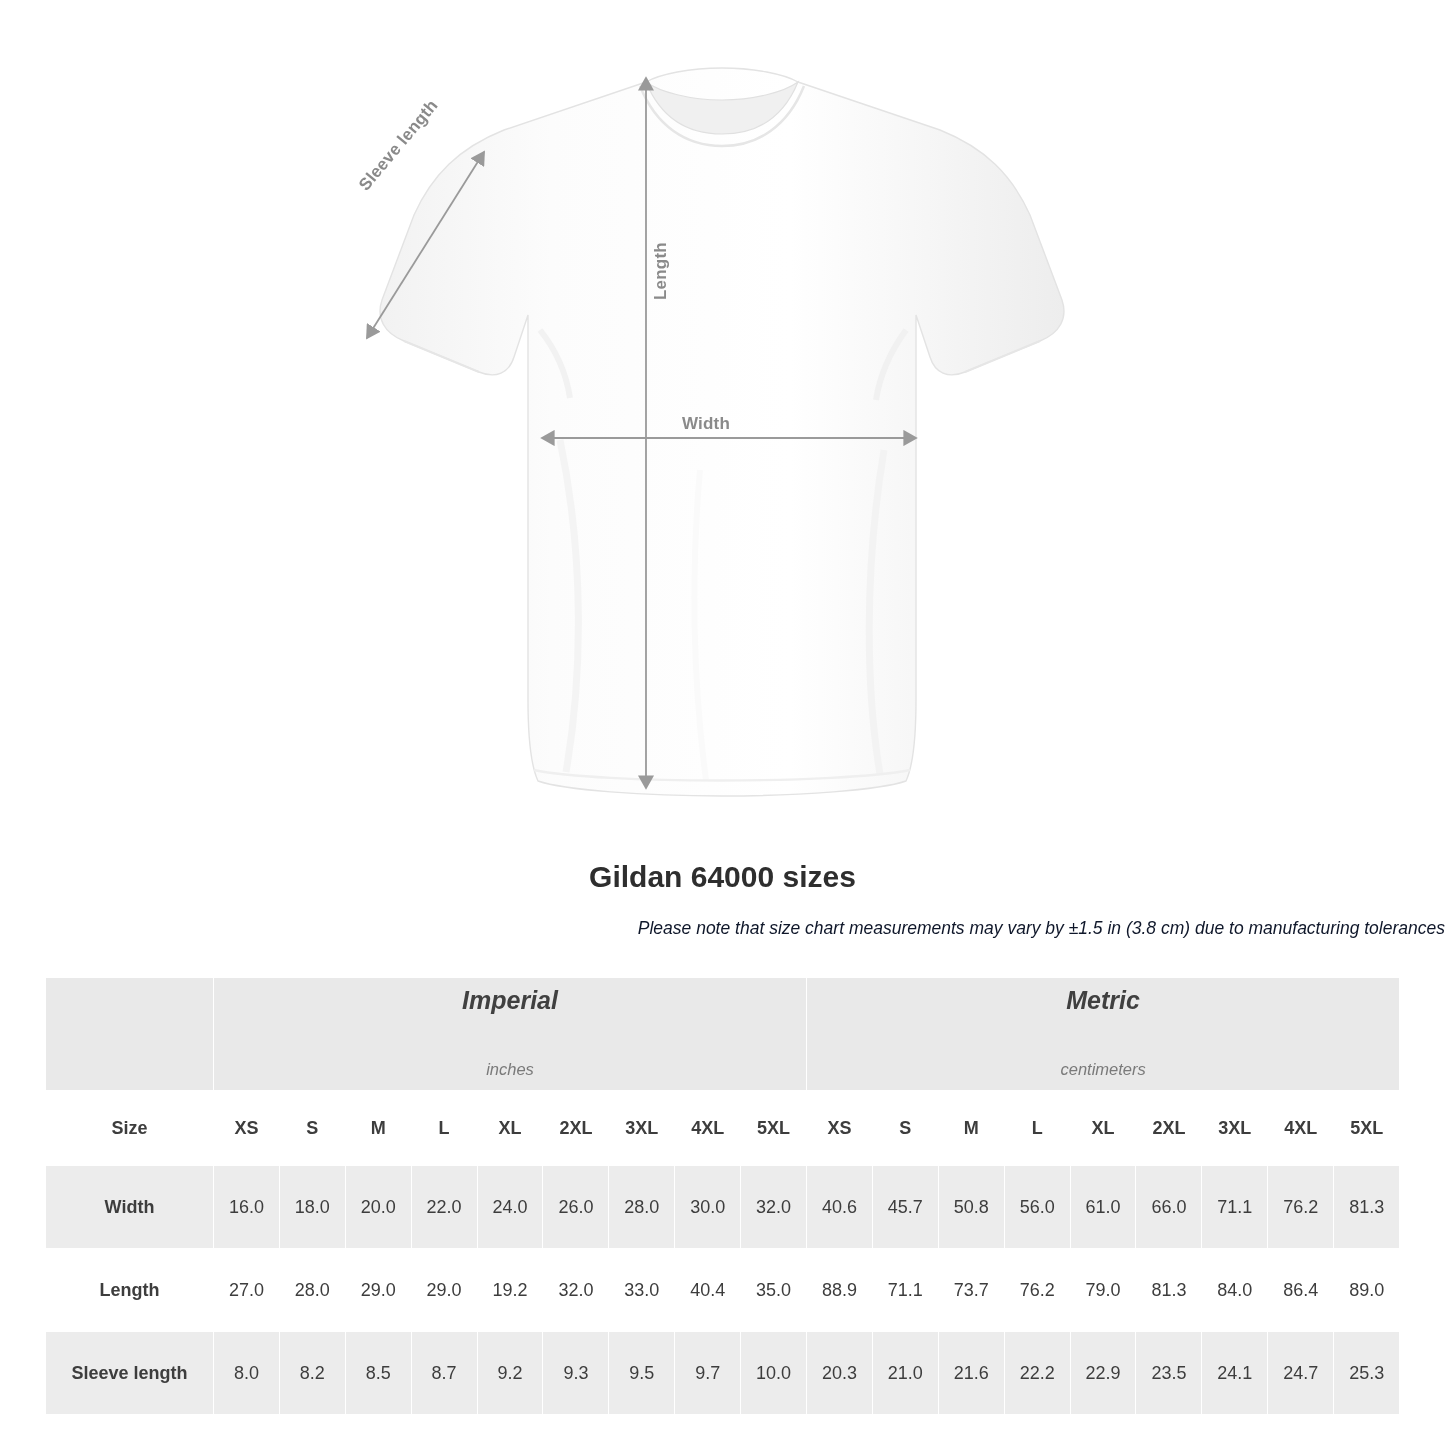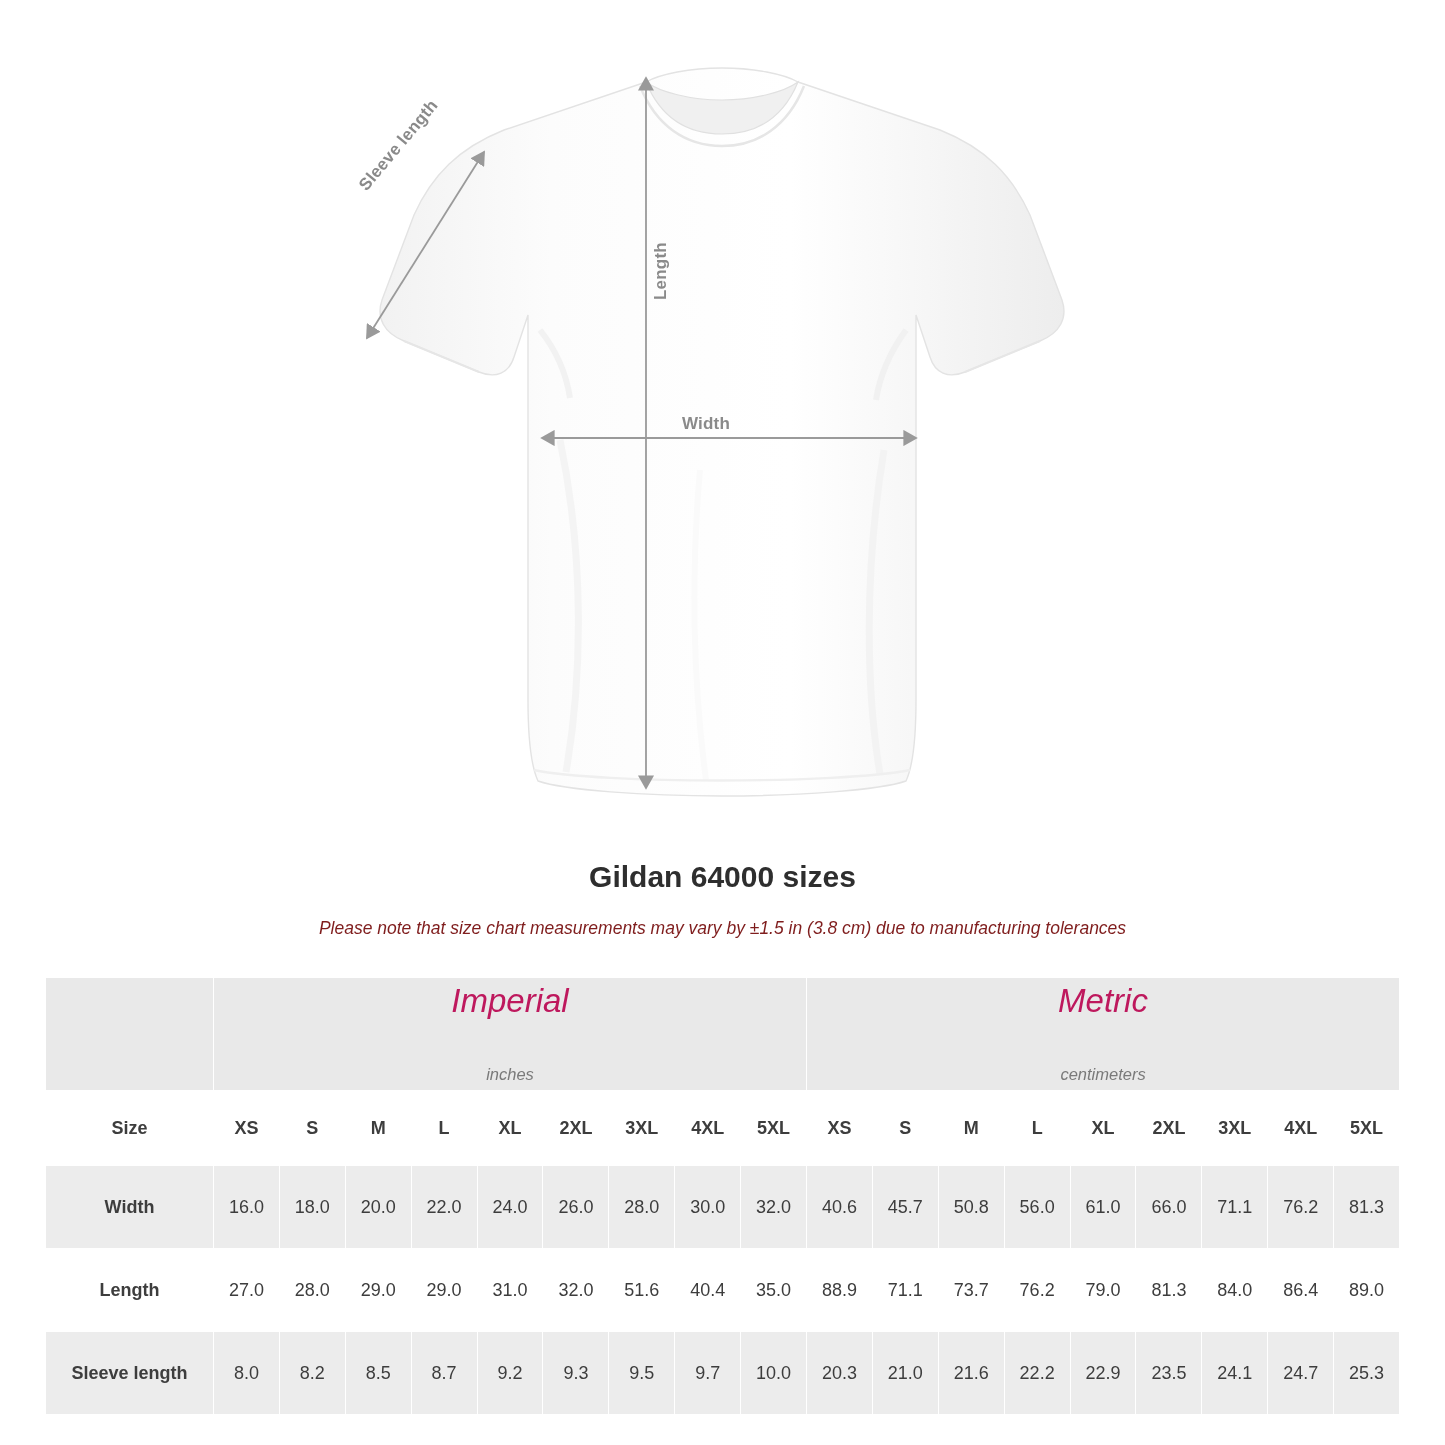--- a/index.html
+++ b/index.html
@@ -54,24 +54,24 @@
   
   .chart-title {
     text-align: center;
     font-size: 30px;
     font-weight: bold;
     color: #2e2e2e;
     margin: 8px;
     padding-top: 22px;
   }
   .chart-note {
-    text-align: center;
+    text-align: right;
     font-size: 17.5px;
     font-style: italic;
-    color: #7f1d1d;
+    color: #0f172a;
     margin: 0;
     padding-top: 16px;
   }
 
   
   .table-wrap {
     padding: 38px 45px 0 45px;
   }
   table.size-table {
     border-collapse: collapse;
@@ -82,24 +82,24 @@
     border: 1px solid #ffffff;
     text-align: center;
     vertical-align: middle;
     font-weight: normal;
   }
   .unit-head {
     height: 110px;
     background: #e9e9e9;
   }
   .unit-head .unit-name {
-    font-size: 33px;
+    font-size: 25px;
     font-style: italic;
-    font-weight: normal;
-    color: #be185d;
+    font-weight: bold;
+    color: #404040;
     line-height: 1.25;
   }
   .unit-head .unit-sub {
     font-size: 16.5px;
     font-style: italic;
     color: #7a7a7a;
     line-height: 1.6;
     margin-top: 40px;
   }
   .row-head-cell {
@@ -292,23 +292,23 @@
         <td>76.2</td>
         <td>81.3</td>
       </tr>
 
       <tr class="data-row band-white">
         <td class="rowlabel">Length</td>
         <td>27.0</td>
         <td>28.0</td>
         <td>29.0</td>
         <td>29.0</td>
-        <td>31.0</td>
+        <td>19.2</td>
         <td>32.0</td>
-        <td>51.6</td>
+        <td>33.0</td>
         <td>40.4</td>
         <td>35.0</td>
         <td>88.9</td>
         <td>71.1</td>
         <td>73.7</td>
         <td>76.2</td>
         <td>79.0</td>
         <td>81.3</td>
         <td>84.0</td>
         <td>86.4</td>

